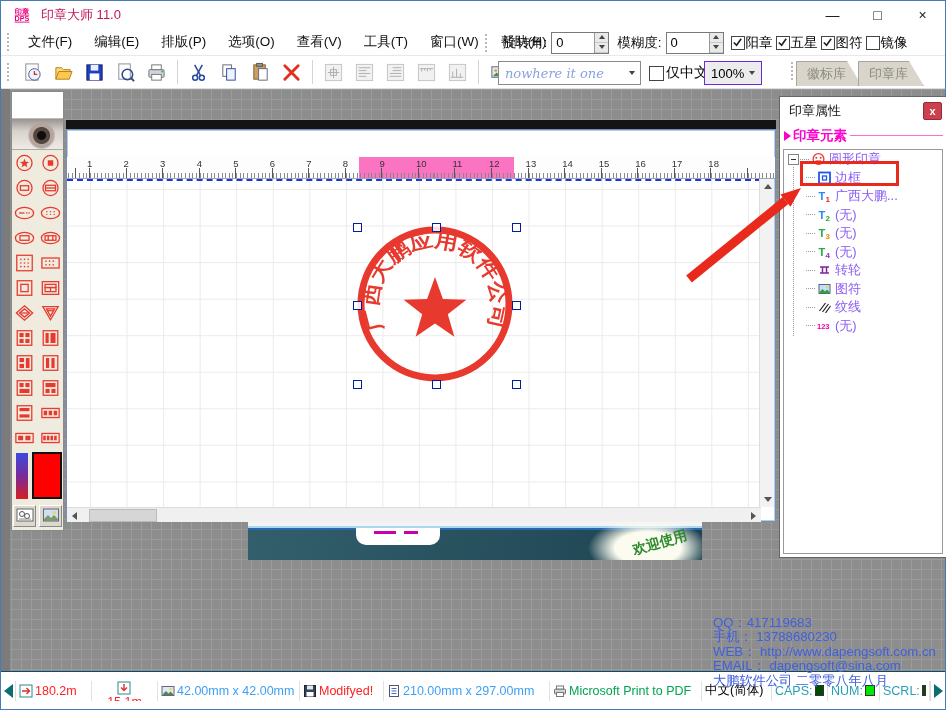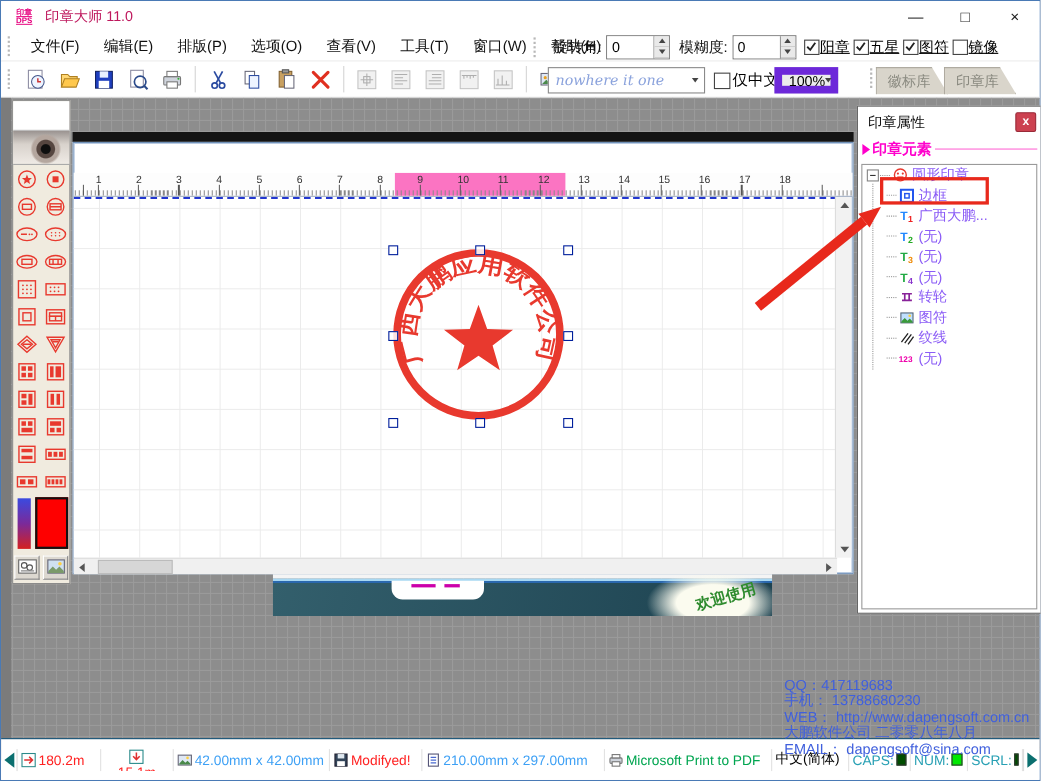--- a/index.html
+++ b/index.html
@@ -24,35 +24,35 @@
   .spin { display:flex; border:1px solid #7a7a7a; background:#fff; height:22px; width:58px; }
   .spin input { border:none; outline:none; width:42px; padding-left:4px; font-size:13px; font-family:inherit; }
   .spinbtns { width:14px; display:flex; flex-direction:column; border-left:1px solid #999; }
   .spinbtns i { flex:1; background:#e9e9e9; display:flex; align-items:center; justify-content:center; border-bottom:1px solid #c8c8c8; }
   .tri-up { width:0;height:0;border-left:3px solid transparent;border-right:3px solid transparent;border-bottom:4px solid #444; }
   .tri-dn { width:0;height:0;border-left:3px solid transparent;border-right:3px solid transparent;border-top:4px solid #444; }
   #opt-checks { display:flex; align-items:center; }
   .optcheck { display:flex; align-items:center; margin-left:3px; }
   .cbox { width:14px; height:14px; border:1.5px solid #444; background:#fff; display:inline-flex; align-items:center; justify-content:center; }
   .cbox svg { width:11px; height:11px; }
-  .optcheck .clabel { font-size:13.5px; margin-left:1px;text-decoration:underline; }
+  .optcheck .clabel { font-size:13.5px; margin-left:1px; }
 
   
   #toolbar { position:absolute; left:0; top:55px; right:0; height:33px; background:#fff; border-bottom:1px solid #ddd; display:flex; align-items:center; }
   #toolbar-buttons { display:flex; align-items:center; }
   .tbtn { width:26px; height:26px; margin:0 2.5px; border:1px solid transparent; border-radius:2px; background:transparent; display:flex; align-items:center; justify-content:center; }
   .tbtn svg { width:21px; height:21px; }
   .tbtn.disabled { opacity:.95; }
   .tbsep { width:1px; height:24px; background:#d5d5d5; margin:0 5px; }
   .fontbox { position:absolute; left:497px; top:5px; width:143px; height:24px; border:1px solid #8a8a8a; background:#fff; display:flex; align-items:center; }
   .fontprev { flex:1; padding-left:6px; font-family:"DejaVu Serif","Liberation Serif",serif; font-style:italic; color:#8aa2dc; font-size:13px; white-space:nowrap; overflow:hidden; }
   .ddarrow { width:16px; display:flex; justify-content:center; }
   .onlycn { position:absolute; left:648px; top:8px; display:flex; align-items:center; gap:2px; font-size:14px; }
   .onlycn .cbox { width:15px; height:15px; }
-  .zoombox { position:absolute; left:703px; top:5px; width:58px; height:24px; background:#ececec; border:7px solid #6d28d9; display:flex; align-items:center; justify-content:space-between; padding:0 6px; font-size:13px; }
+  .zoombox { position:absolute; left:703px; top:5px; width:58px; height:24px; background:#ececec; border:1px solid #6d28d9; display:flex; align-items:center; justify-content:space-between; padding:0 6px; font-size:13px; }
   #grip-tabs { position:absolute; left:784px; top:6px; }
   #lib-tabs { position:absolute; left:795px; top:5px; display:flex; }
   .libtab { width:66px; height:25px; background:#d9d5cb; border:1px solid #aaa69c; border-bottom:none; color:#8a8a80; font-size:13px; display:flex; align-items:center; padding-left:10px; clip-path:polygon(0 0, calc(100% - 15px) 0, 100% 100%, 0 100%); margin-right:-4px; }
 
   
   #main { position:absolute; left:0; top:88px; right:0; height:602px; background-color:#8d8d8d;
           background-image:linear-gradient(#9b9b9b 1px, transparent 1px),linear-gradient(90deg,#9b9b9b 1px, transparent 1px);
           background-size:10px 10px; }
   #left-edge { position:absolute; left:0; top:0; width:9px; height:602px; background:#7b7b7b; }
   #black-strip { position:absolute; left:65px; top:31px; width:710px; height:9px; background:#141414; }
@@ -829,22 +829,22 @@
     <svg id="arrow-overlay" viewBox="0 0 946 602">
       <line x1="688" y1="190" x2="784.5" y2="111.6" stroke="#e8291c" stroke-width="9"></line>
       <polygon points="800,99 789.5,117.8 779.4,105.4" fill="#e8291c"></polygon>
     </svg>
     <div id="highlight-rect"></div>
 
     <div id="contact">
         <div>QQ：417119683</div>
         <div>手机： 13788680230</div>
         <div>WEB： http://www.dapengsoft.com.cn</div>
+        <div>EMAIL： dapengsoft@sina.com</div>
         <div>大鹏软件公司 二零零八年八月</div>
-        <div>EMAIL： dapengsoft@sina.com</div>
       </div>
   </div>
 
   <div id="statusbar">
     <span class="snav">
         <b class="tri-sl"></b>
       </span>
     <div id="status-segs" style="display:flex;">
         <span class="sseg" style="width: 76px;">
           <span style="display: inline-flex;">

